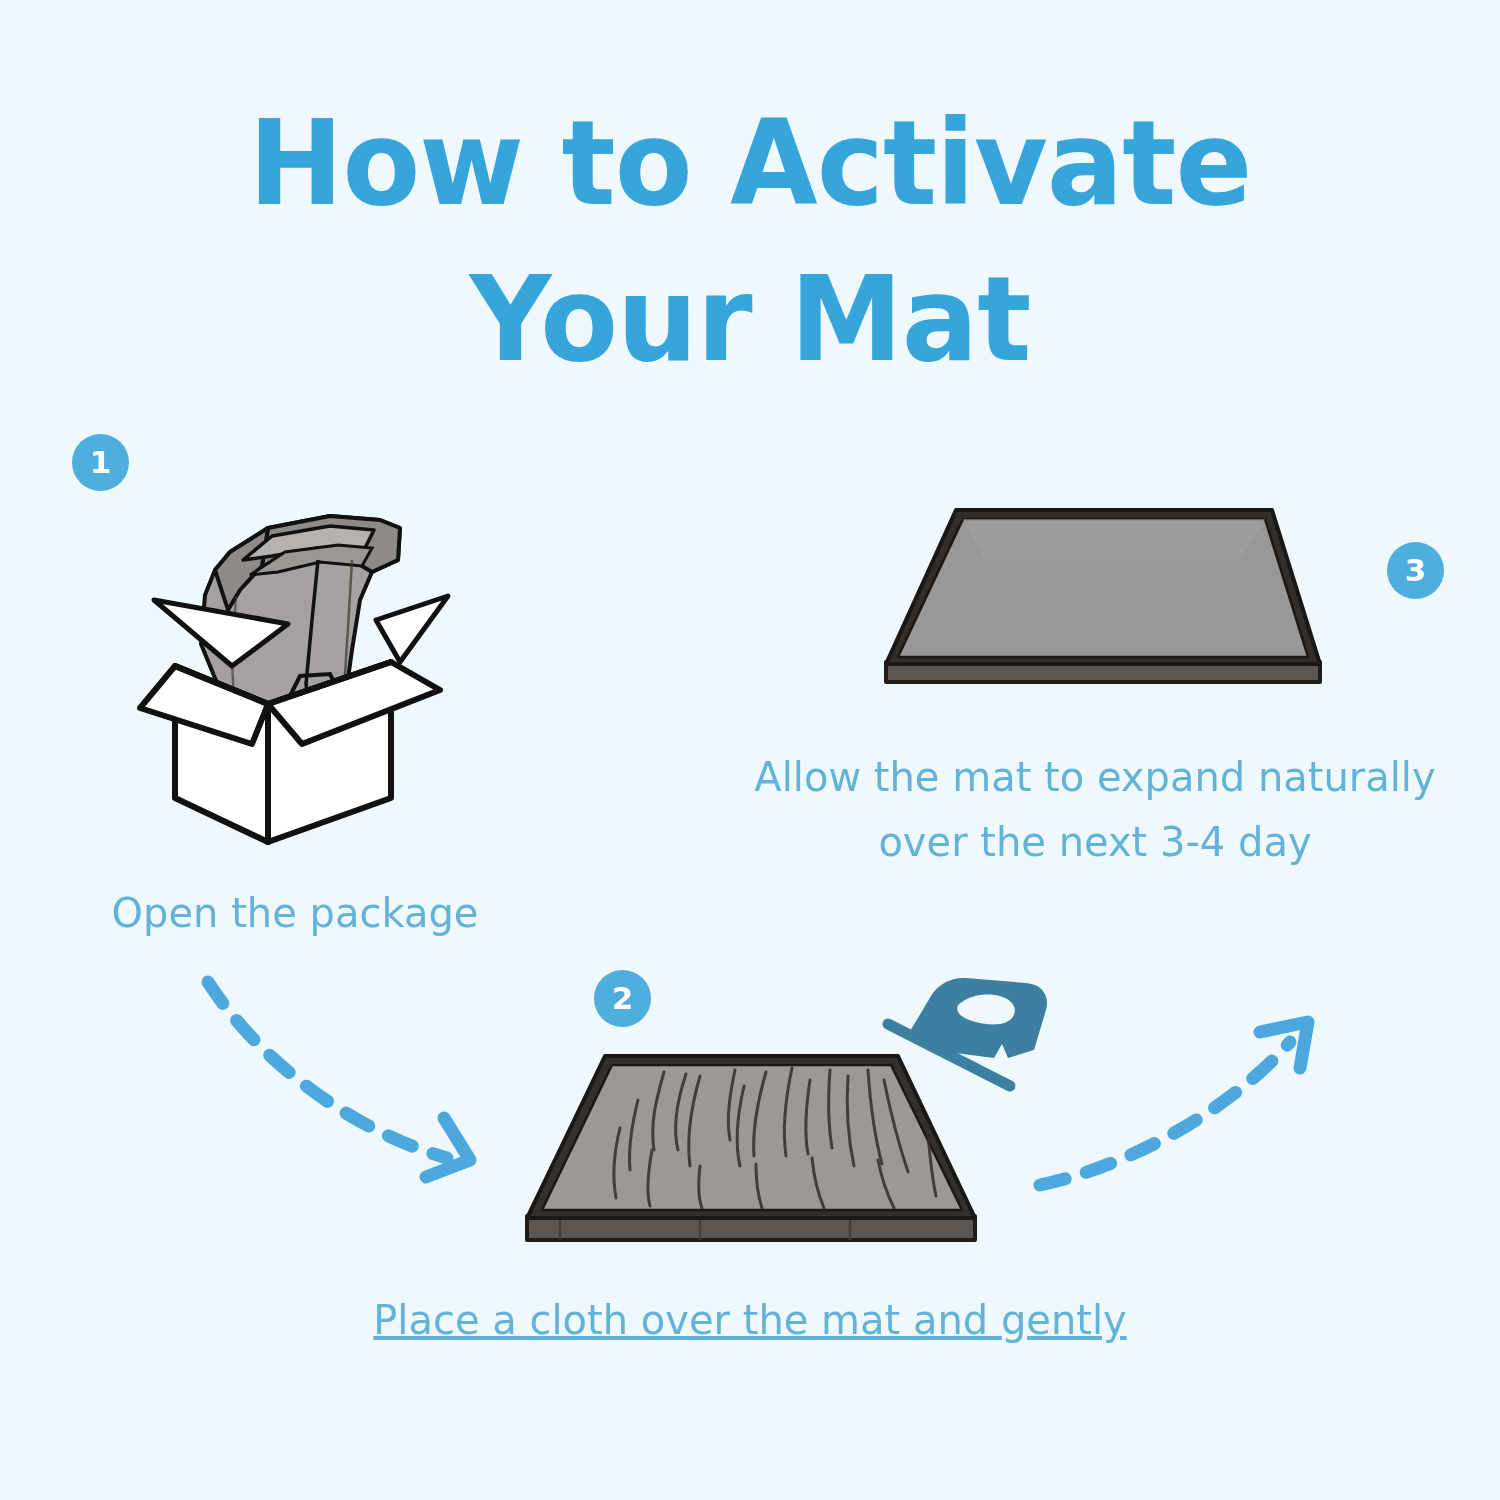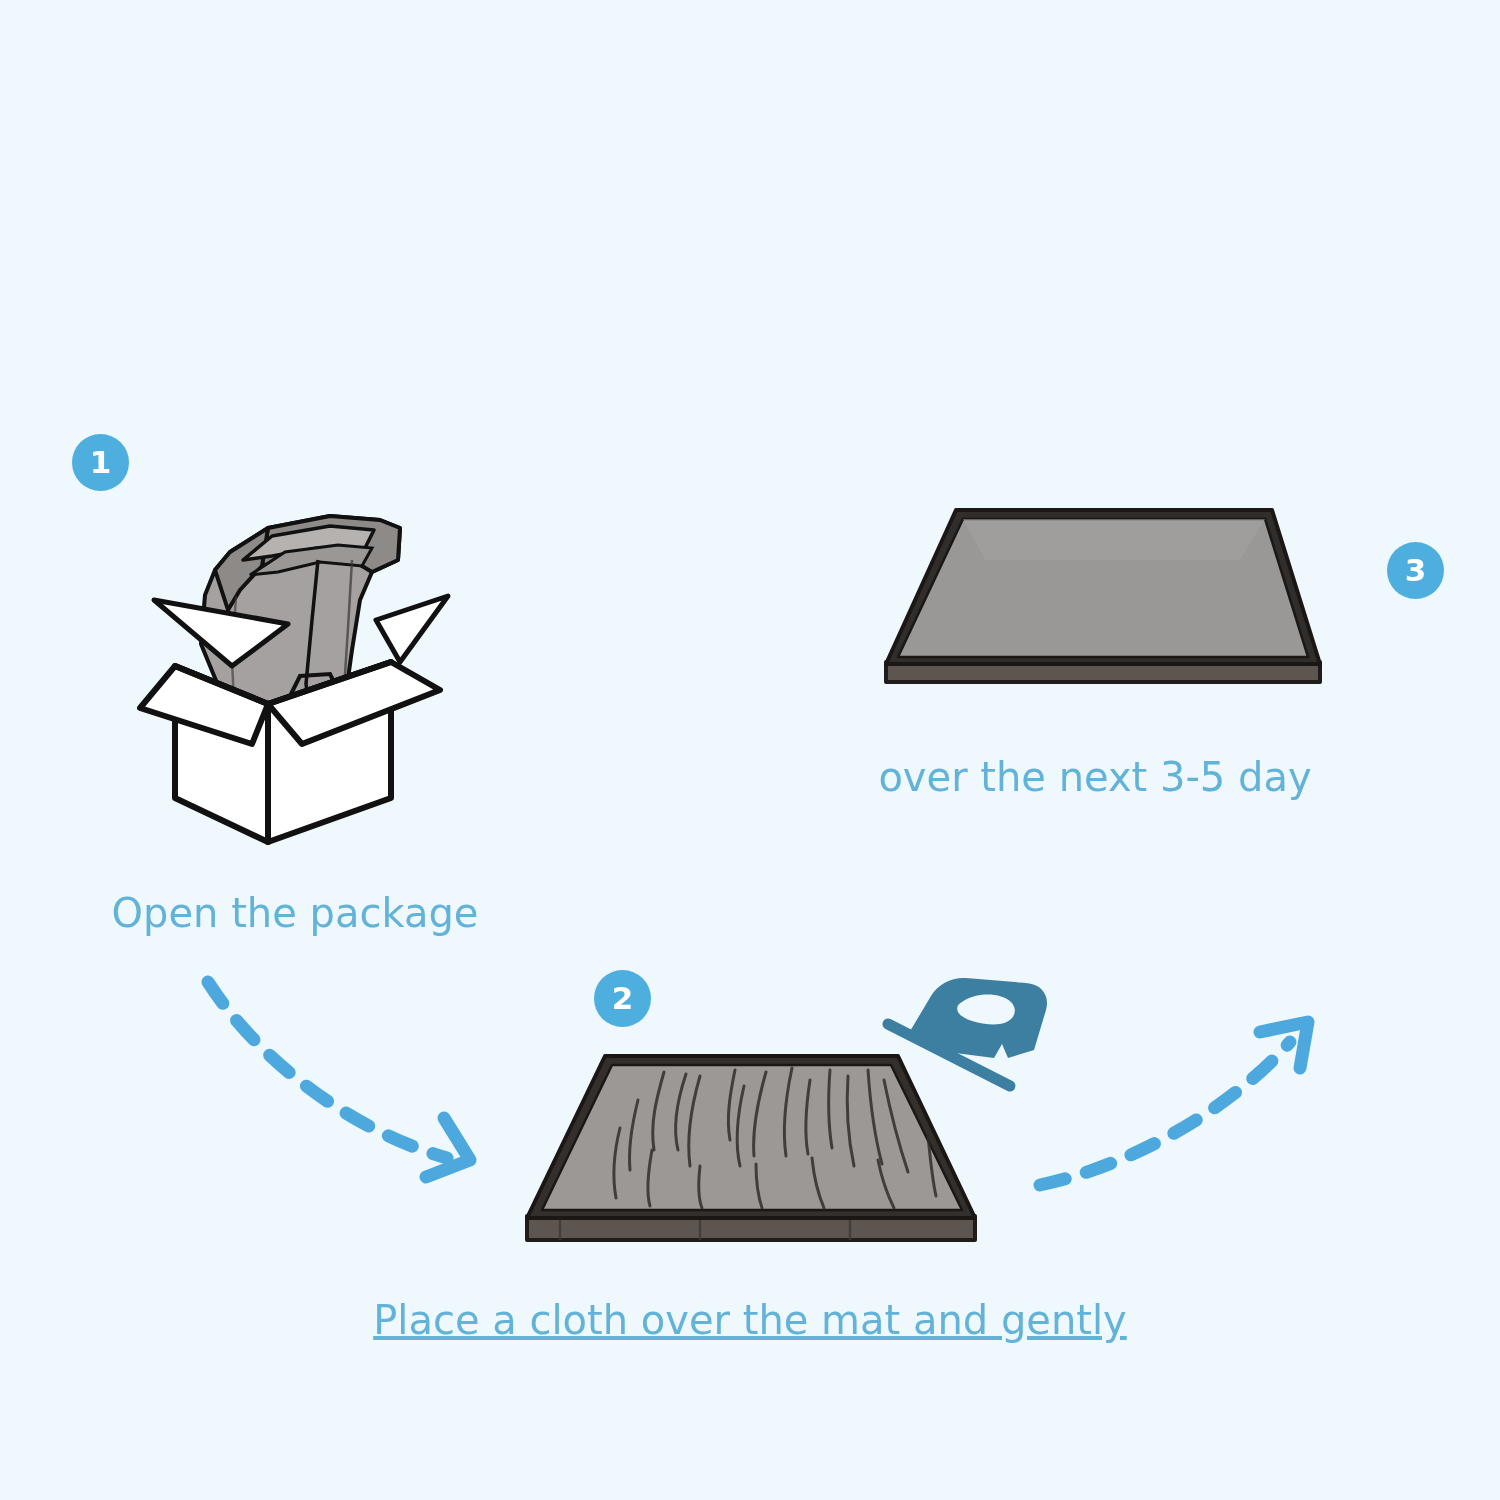--- a/index.html
+++ b/index.html
@@ -96,20 +96,24 @@
     width: 1500px;
     height: 1500px;
     pointer-events: none;
   }
 </style>
 </head>
 <body>
 
 <div id="stage">
 
+  <div class="title">
+    <span class="line">How to Activate</span>
+    <span class="line">Your Mat</span>
+  </div>
 
   <svg class="art" viewBox="0 0 1500 1500" xmlns="http://www.w3.org/2000/svg">
 
     <g>
 
       <g>
         <path d="M201,644 L205,595 L215,570 L230,552 L268,528 L330,516 L380,520
                  L400,528 L398,560 L372,572 L360,600 L352,650 L345,700 L330,716
                  L268,716 L224,700 Z" fill="#a4a1a0" stroke="#111111" stroke-width="4" stroke-linejoin="round"></path>
         <path d="M268,528 L330,516 L380,520 L400,528 L398,560 L372,572
@@ -206,20 +210,21 @@
 
   <div class="badge" id="badge-1">1</div>
   <div class="badge" id="badge-2">2</div>
   <div class="badge" id="badge-3">3</div>
 
   <div class="caption" id="caption-1">
     <span class="cl">Open the package</span>
   </div>
 
   <div class="caption" id="caption-3">
-    <span class="cl">over the next 3-5 day</span>
+    <span class="cl">Allow the mat to expand naturally</span>
+    <span class="cl">over the next 3-4 day</span>
   </div>
 
   <div class="caption" id="caption-2">
     <span class="cl">Place a cloth over the mat and gently</span>
   </div>
 
 </div>
 
 </body></html>

